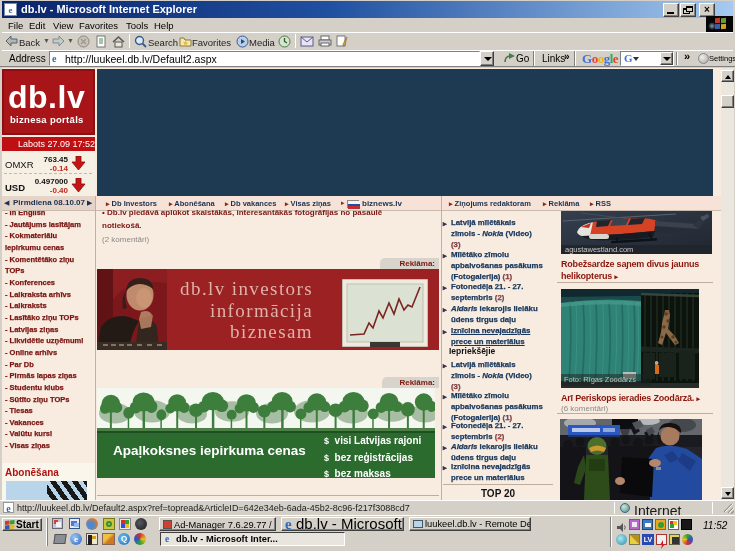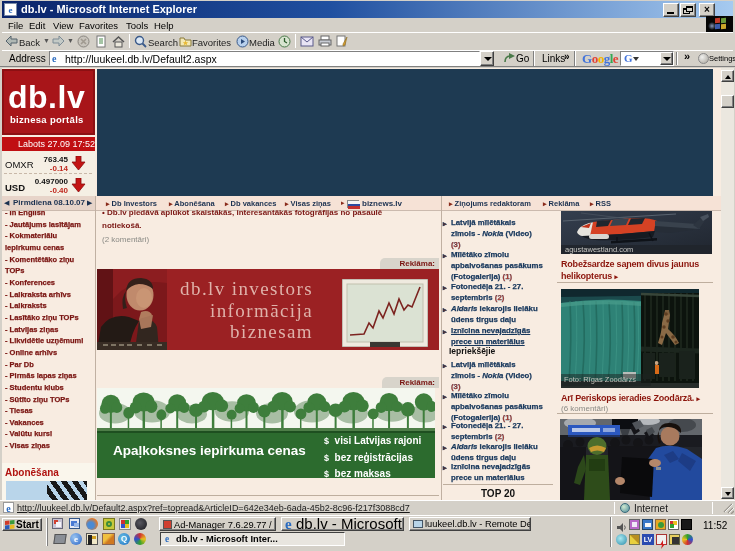--- a/index.html
+++ b/index.html
@@ -452,24 +452,24 @@
 <div class="abs btn3d" style="left:721px;top:70px;width:13px;height:12px;">
     <div style="position:absolute;left:2.5px;top:4px;width:0;height:0;border:3.5px solid transparent;border-bottom:4px solid #000;border-top:none;"></div>
   </div>
 <div class="abs btn3d" style="left:721px;top:95px;width:13px;height:13px;"></div>
 <div class="abs btn3d" style="left:721px;top:487px;width:13px;height:12px;">
     <div style="position:absolute;left:2.5px;top:4px;width:0;height:0;border:3.5px solid transparent;border-top:4px solid #000;border-bottom:none;"></div>
   </div>
 
 <div class="abs" style="left:0px;top:500px;width:735px;height:15px;background:#d4d0c8;border-top:1px solid #fff;"></div>
 <div class="abs" style="left:3px;top:502px;width:11px;height:11px;font-size:10px;font-weight:bold;color:#2a6bc0;font-family:'Liberation Serif',serif;line-height:11px;background:#fff;border:1px solid #999;text-align:center;">e</div>
-<div class="abs" style="left:17px;top:503px;font-size:9px;color:#1a1a1a;text-decoration:underline;">http://luukeel.db.lv/Default2.aspx?ref=topread&amp;ArticleID=642e34eb-6ada-45b2-8c96-f217f3088cd7</div>
+<div class="abs" style="left:17px;top:503px;font-size:9px;color:#1a1a1a;">http://luukeel.db.lv/Default2.aspx?ref=topread&amp;ArticleID=642e34eb-6ada-45b2-8c96-f217f3088cd7</div>
 <div class="abs" style="left:614px;top:502px;width:1px;height:12px;background:#808080;border-right:1px solid #fff;"></div>
 <div class="abs" style="left:620px;top:503px;width:10px;height:10px;border-radius:50%;background:radial-gradient(circle at 35% 35%,#cfe8cf,#4a8a9a);border:1px solid #3a6a7a;"></div>
-<div class="abs" style="left:634px;top:503px;font-size:10px;color:#1a1a1a;">Internet</div>
+<div class="abs" style="left:634px;top:503px;font-size:14px;color:#1a1a1a;">Internet</div>
 <div class="abs" style="left:712px;top:502px;width:1px;height:12px;background:#808080;border-right:1px solid #fff;"></div>
 <svg class="abs" style="left:722px;top:502px;" width="12" height="12" viewBox="0 0 12 12">
     <g stroke="#9a968e" stroke-width="1.4">
       <line x1="10" y1="2" x2="2" y2="10"></line>
       <line x1="11" y1="6" x2="6" y2="11"></line>
       <line x1="12" y1="9" x2="9" y2="12"></line>
     </g>
     <g stroke="#fff" stroke-width="0.8">
       <line x1="11" y1="2" x2="3" y2="10"></line>
       <line x1="12" y1="6" x2="7" y2="11"></line>
@@ -554,13 +554,13 @@
 <div class="abs" style="left:616px;top:534px;width:11px;height:11px;border-radius:50%;background:radial-gradient(circle at 40% 40%,#a8e8f0,#2a8aa8);"></div>
 <div class="abs" style="left:629px;top:534px;width:11px;height:11px;background:linear-gradient(45deg,#e8d040 45%,#b89020 55%);border:1px solid #775;"></div>
 <div class="abs" style="left:642px;top:534px;width:12px;height:11px;background:#2a4ab0;color:#fff;font-size:7px;font-weight:bold;text-align:center;line-height:11px;">LV</div>
 <div class="abs" style="left:656px;top:534px;width:11px;height:11px;background:#f0f0f0;border:1px solid #a33;"><svg width="9" height="9" viewBox="0 0 9 9" style="margin:0.5px;">
       <path d="M5 0 L2 5 L4 5 L3 9 L7 4 L5 4 Z" fill="#d02020"></path>
     </svg></div>
 <div class="abs" style="left:669px;top:534px;width:11px;height:11px;background:#e8d060;border:1px solid #664;">
     <div style="position:absolute;left:2px;top:2px;width:7px;height:7px;background:#333;"></div>
   </div>
 <div class="abs" style="left:682px;top:534px;width:11px;height:11px;border-radius:50%;background:conic-gradient(#30a030,#3050d0,#d03030,#e8c020,#30a030);"></div>
-<div class="abs" style="left:703px;top:520px;font-size:10px;color:#000;">11:52</div>
+<div class="abs" style="left:703px;top:520px;font-size:10px;color:#000;font-style:italic;">11:52</div>
 
 </body></html>

